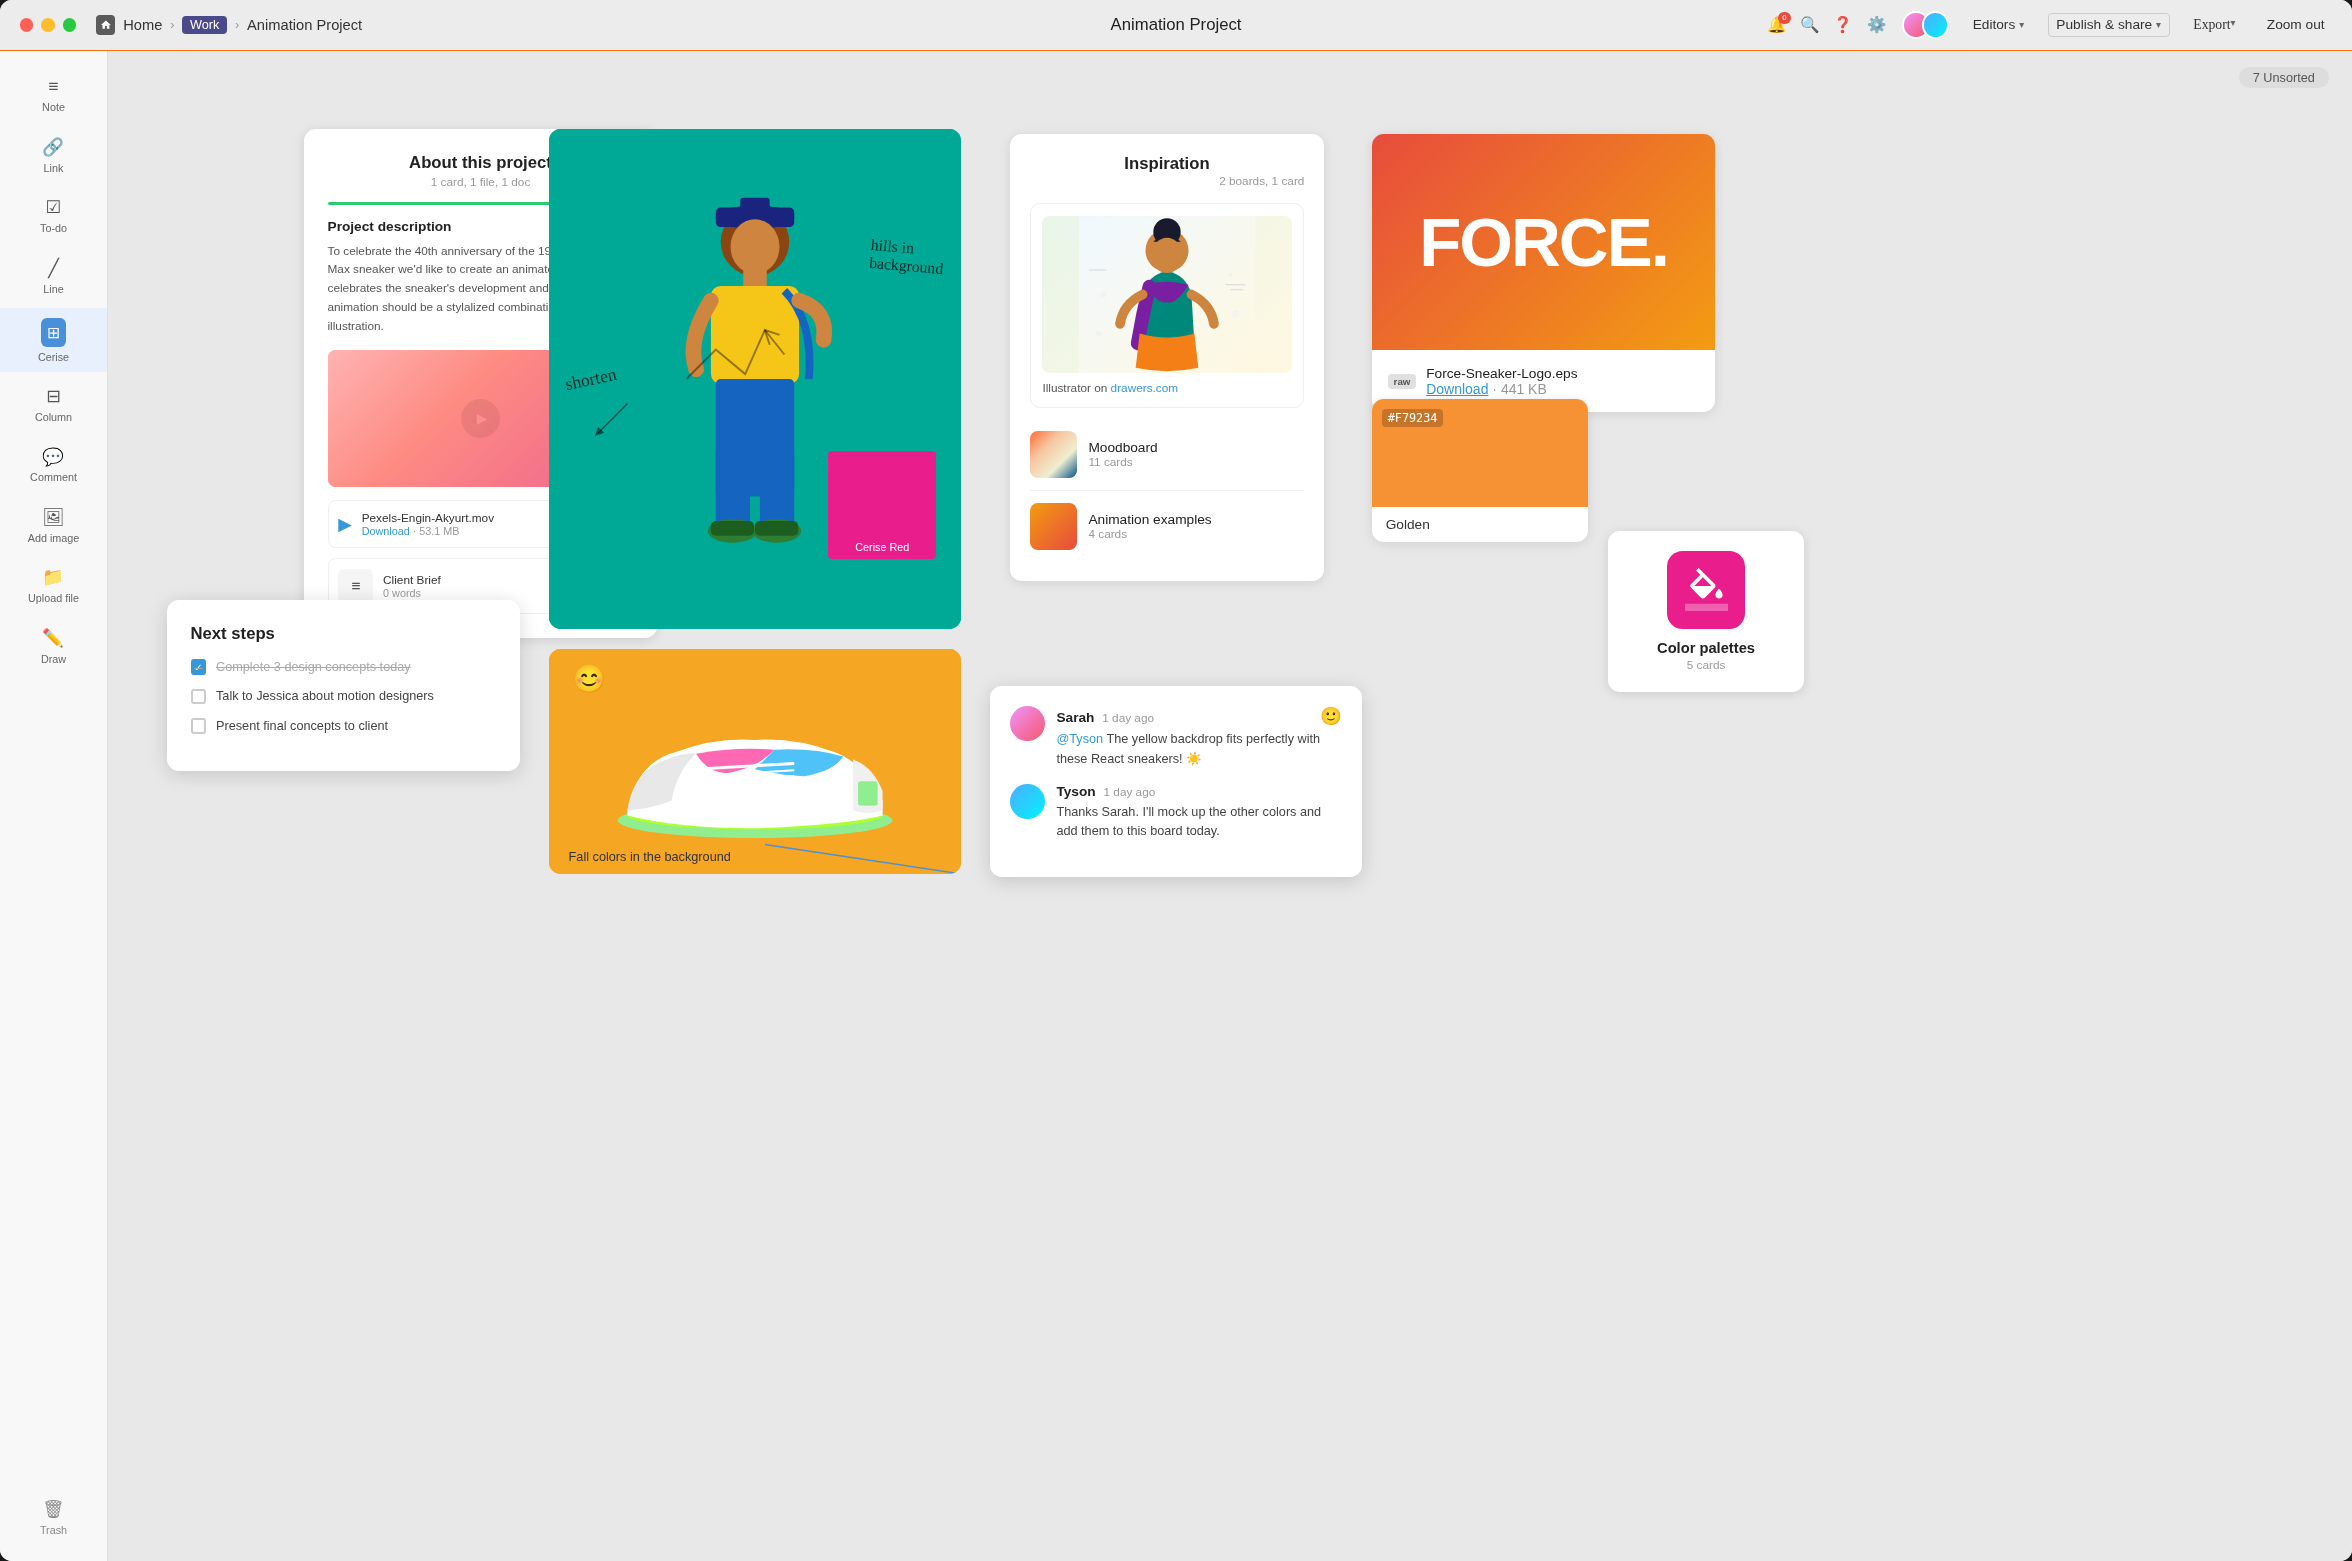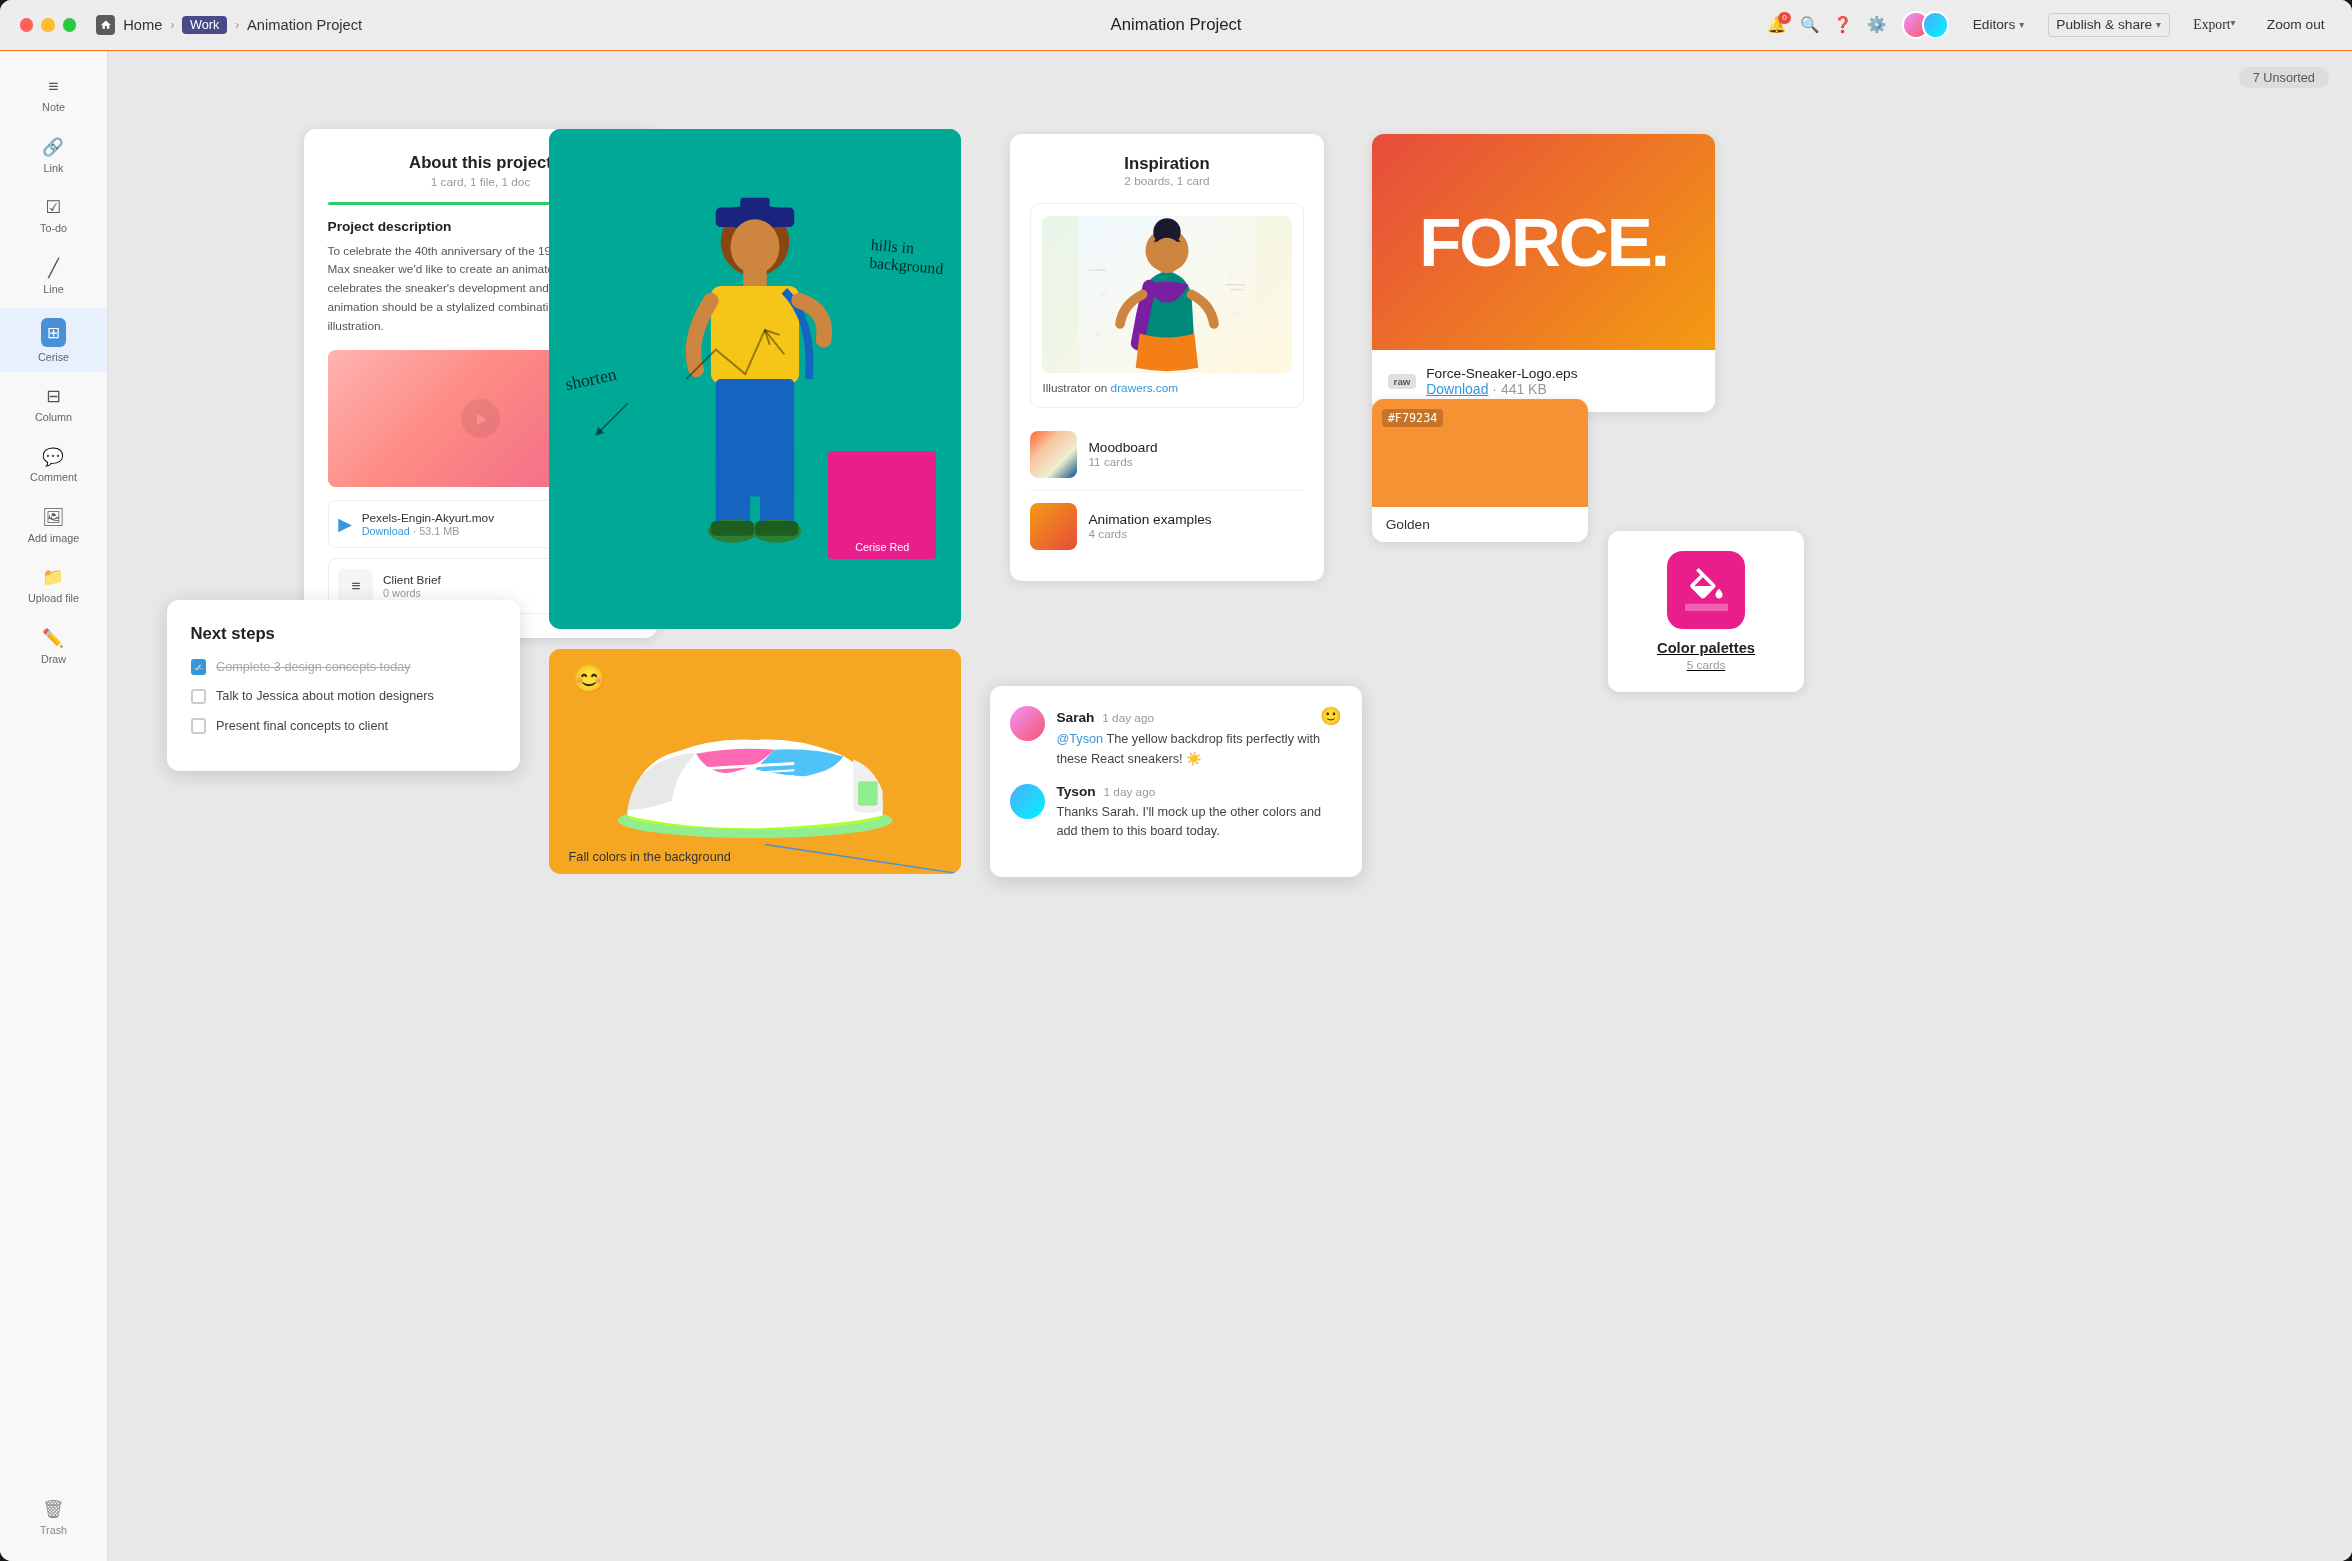--- a/index.html
+++ b/index.html
@@ -110,21 +110,21 @@
 
     
     .figure-container { width: 100%; height: 100%; position: relative; display: flex; align-items: center; justify-content: center; }
     .handwritten-text { position: absolute; font-family: 'Comic Sans MS', cursive; color: rgba(0,0,0,0.7); font-size: 15.7px; }
     .ht-shorten { top: 176px; left: 29px; transform: rotate(-15deg); }
     .ht-hills { top: 98px; right: 29px; transform: rotate(8deg); font-size: 13.7px; }
 
     
     .inspiration-card { position: absolute; left: 941px; top: 78px; width: 314px; background: white; border-radius: 11.8px; box-shadow: 0 2px 11.8px rgba(0,0,0,0.1); padding: 19.6px; }
     .inspiration-card h3 { font-size: 16.7px; font-weight: 600; text-align: center; color: #222; }
-    .inspiration-card .sub { font-size: 11.8px; color: #999; text-align: center; margin-bottom: 15.7px; }
+    .inspiration-card .sub { font-size: 11.8px; color: #999; text-align: right; margin-bottom: 15.7px; }
     .illustrator-card { border: 1px solid #eee; border-radius: 9.8px; padding: 11.8px; margin-bottom: 11.8px; }
     .illustrator-img { width: 100%; height: 157px; background: linear-gradient(135deg, #e8f5e9, #fff8e1); border-radius: 7.8px; margin-bottom: 7.8px; overflow: hidden; position: relative; display: flex; align-items: center; justify-content: center; }
     .illustrator-text { font-size: 11.8px; color: #555; }
     .illustrator-text a { color: #3498db; text-decoration: none; }
 
     .board-item-row { display: flex; align-items: center; gap: 11.8px; padding: 11.8px 0; border-bottom: 1px solid #f0f0f0; cursor: pointer; }
     .board-item-row:last-child { border-bottom: none; }
     .board-thumb { width: 47px; height: 47px; border-radius: 7.8px; overflow: hidden; }
     .board-thumb-moodboard { background: linear-gradient(135deg, #ff6b35, #f7c59f, #efefd0, #004e89); }
     .board-thumb-animation { background: linear-gradient(135deg, #f39c12, #e74c3c); }
@@ -509,21 +509,21 @@
         </div>
       </div>
 
       <div class="golden-card" style="left: 1264px; top: 348px;">
         <div class="golden-swatch">
           <span class="golden-hex">#F79234</span>
         </div>
         <div class="golden-label">Golden</div>
       </div>
 
-      <div class="color-palettes-card" style="left: 1500px; top: 480px; text-decoration: underline;">
+      <div class="color-palettes-card" style="left: 1500px; top: 480px;">
         <div class="cp-icon">
           <svg viewBox="0 0 24 24">
             <path d="M16.56 8.94L7.62 0 6.21 1.41l2.38 2.38-5.15 5.15a1.49 1.49 0 0 0 0 2.12l5.5 5.5c.29.29.68.44 1.06.44s.77-.15 1.06-.44l5.5-5.5c.59-.58.59-1.53 0-2.12zM5.21 10L10 5.21 14.79 10H5.21zM19 11.5s-2 2.17-2 3.5c0 1.1.9 2 2 2s2-.9 2-2c0-1.33-2-3.5-2-3.5z"></path>
             <path d="M0 20h24v4H0z" fill="rgba(255,255,255,0.3)"></path>
           </svg>
         </div>
         <div class="cp-title">Color palettes</div>
         <div class="cp-count">5 cards</div>
       </div>
 

